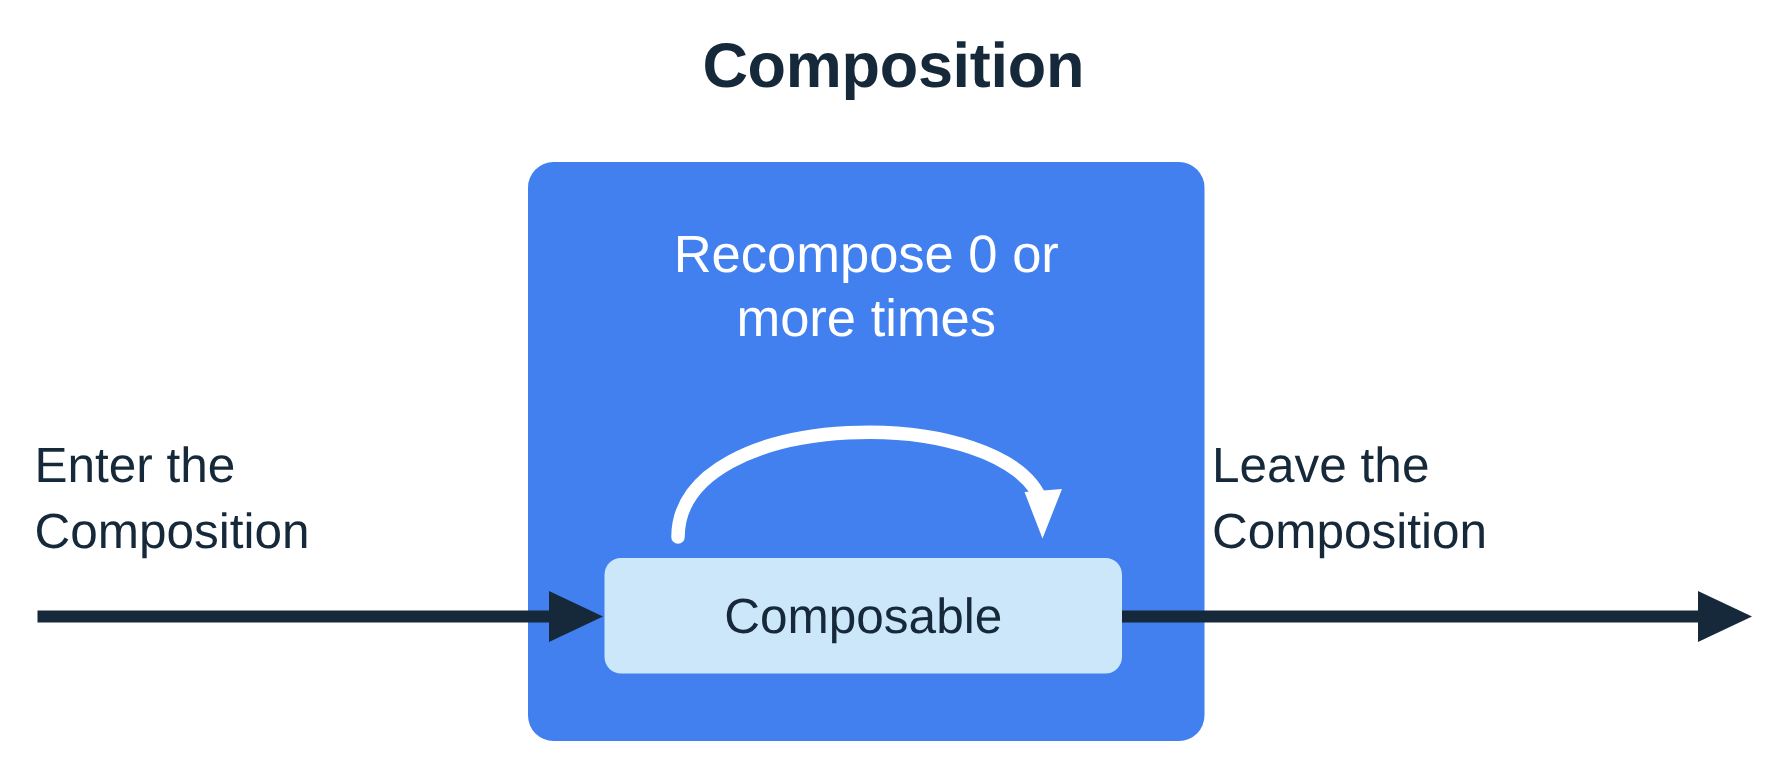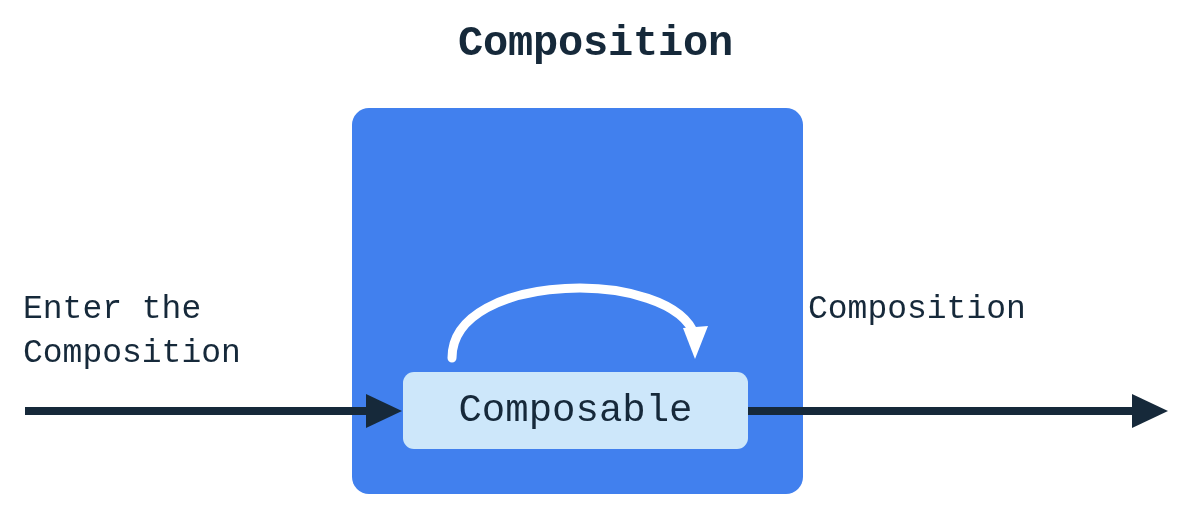--- a/index.html
+++ b/index.html
@@ -11,21 +11,20 @@
   body {
     font-family: "Liberation Sans", sans-serif;
     -webkit-font-smoothing: antialiased;
   }
   #canvas {
     position: relative;
     width: 1191px;
     height: 512px;
     background: #ffffff;
     overflow: hidden;
-    font-family: Liberation Mono, monospace;
   }
 
   
   #diagram-title {
     position: absolute;
     left: 0;
     top: 17px;
     width: 1191px;
     text-align: center;
     font-size: 42px;
@@ -86,21 +85,21 @@
   }
   #composable-label {
     position: absolute;
     left: 0;
     top: 0;
     width: 345px;
     height: 77px;
     display: flex;
     align-items: center;
     justify-content: center;
-    font-size: 39px;
+    font-size: 33px;
     line-height: 38px;
     color: #16293a;
     white-space: nowrap;
   }
 
   
   .flow-arrow-svg {
     position: absolute;
     overflow: visible;
   }
@@ -142,20 +141,24 @@
 </style>
 </head>
 <body>
 
 <div id="canvas">
 
   <div id="diagram-title">Composition</div>
 
   <div id="composition-box"></div>
 
+  <div id="recompose-caption">
+    <span class="cap-line">Recompose 0 or</span>
+    <span class="cap-line">more times</span>
+  </div>
 
   <svg id="recompose-arrow-svg" viewBox="0 0 290 130">
     <path d="M 22 118 C 22 30, 243 28, 265 96" fill="none" stroke="#ffffff" stroke-width="9" stroke-linecap="round"></path>
     <path d="M 253 88 L 278 86 L 265 119 Z" fill="#ffffff"></path>
   </svg>
 
   <div id="composable-box">
     <div id="composable-label">Composable</div>
   </div>
 
@@ -168,16 +171,17 @@
     <line x1="0" y1="23" x2="388" y2="23" stroke="#16293a" stroke-width="8"></line>
     <path d="M 384 6 L 420 23 L 384 40 Z" fill="#16293a"></path>
   </svg>
 
   <div id="enter-label" class="side-label">
     <span class="cap-line">Enter the</span>
     <span class="cap-line">Composition</span>
   </div>
 
   <div id="leave-label" class="side-label">
+    <span class="cap-line">Leave the</span>
     <span class="cap-line">Composition</span>
   </div>
 
 </div>
 
 </body></html>

